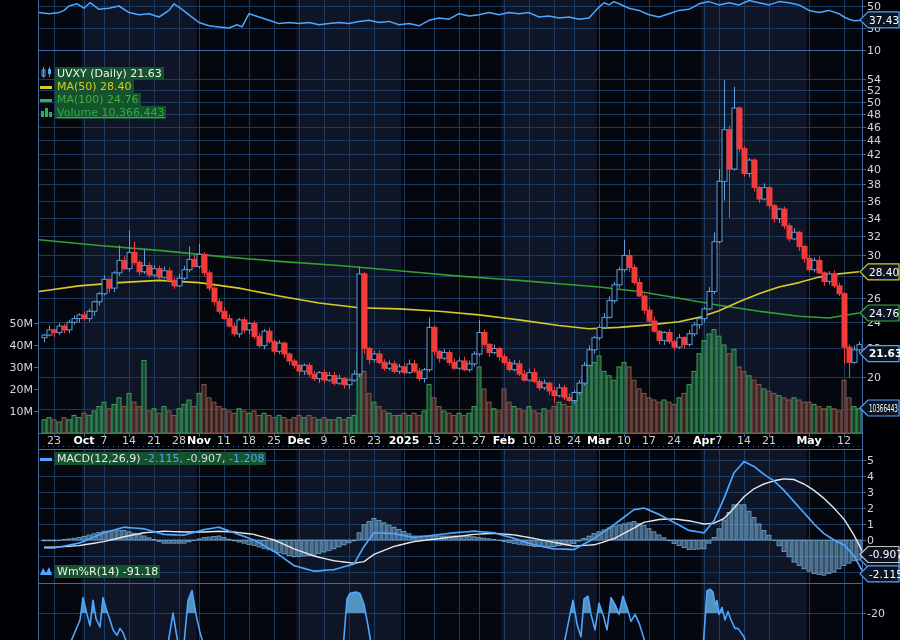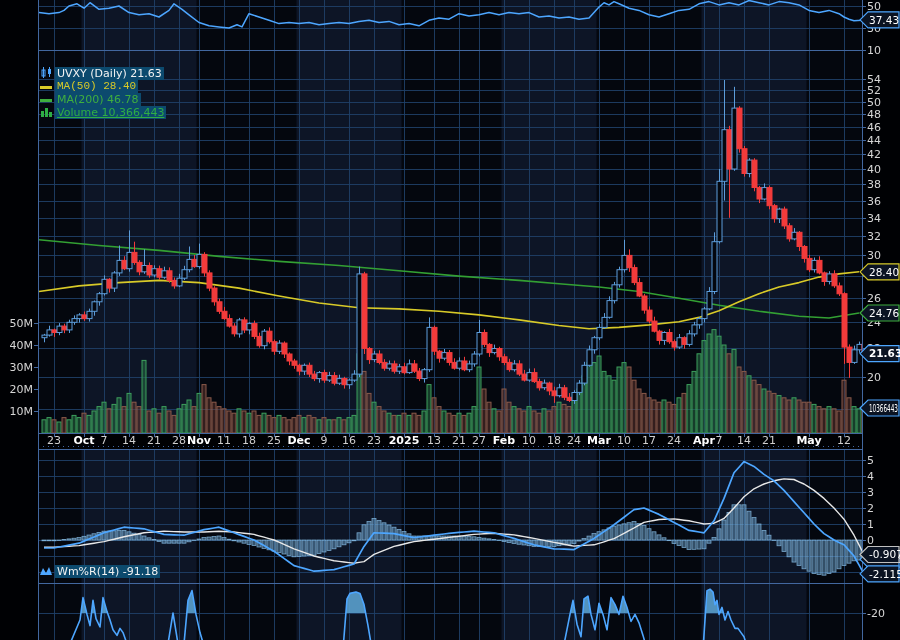--- a/index.html
+++ b/index.html
@@ -1,24 +1,24 @@
 <!DOCTYPE html>
 <html><head>
 <meta charset="utf-8">
 <style>
   html,body{margin:0;padding:0;background:#000;}
   #app{position:relative;width:900px;height:640px;background:#000104;overflow:hidden;
        font-family:"DejaVu Sans","Liberation Sans",sans-serif;}
   #cv{position:absolute;left:0;top:0;}
   .legend{position:absolute;font-size:11px;line-height:13px;z-index:5;}
   .lrow{display:flex;align-items:center;margin-bottom:0px;height:13px;}
-  .lrow .txt{background:#0c4a6e;padding:0 2px;white-space:pre;}
+  .lrow .txt{background:#14532d;padding:0 2px;white-space:pre;}
   .ic{display:inline-block;margin-right:2px;}
   .c-sym{color:#f2f2f2;}
-  .c-ma50{color:#d8ca28;font-family:Liberation Mono, monospace;}
+  .c-ma50{color:#d8ca28;}
   .c-ma200{color:#3fae3f;}
   .c-vol{color:#2fae44;text-decoration:underline;}
   .c-macd{color:#e8e8e8;}
   .c-blue{color:#4da6ff;}
   .c-gray{color:#d8d8d8;}
 </style>
 </head>
 <body>
 
 <div id="app">
@@ -1098,32 +1098,40 @@
     <div class="lrow">
       <span class="ic"><svg width="13" height="5">
             <rect x="0" y="1" width="12" height="3" fill="#d8ca28"></rect>
           </svg></span>
       <span class="txt c-ma50">MA(50) 28.40</span>
     </div>
     <div class="lrow">
       <span class="ic"><svg width="13" height="5">
             <rect x="0" y="1" width="12" height="3" fill="#3fae3f"></rect>
           </svg></span>
-      <span class="txt c-ma200">MA(200) 46.78</span>
+      <span class="txt c-ma200">MA(100) 24.76</span>
     </div>
     <div class="lrow">
       <span class="ic"><svg width="13" height="11">
             <rect x="1" y="5" width="3" height="6" fill="#2fae44"></rect>
             <rect x="5" y="2" width="3" height="9" fill="#2fae44"></rect>
             <rect x="9" y="6" width="3" height="5" fill="#2fae44"></rect>
           </svg></span>
       <span class="txt c-vol">Volume 10,366,443</span>
     </div>
   </div>
 
+  <div class="legend" style="left:40px;top:452px">
+    <div class="lrow">
+      <span class="ic"><svg width="13" height="5">
+            <rect x="0" y="1" width="12" height="3" fill="#4da6ff"></rect>
+          </svg></span>
+      <span class="txt"><span class="c-macd">MACD(12,26,9)</span> <span class="c-blue">-2.115,</span> <span class="c-gray">-0.907,</span> <span class="c-blue">-1.208</span></span>
+    </div>
+  </div>
 
   <div class="legend" style="left:40px;top:565px">
     <div class="lrow">
       <span class="ic"><svg width="13" height="11">
             <path d="M0 10 L3 3 L6 8 L9 2 L12 10 Z" fill="#4da6ff"></path>
           </svg></span>
       <span class="txt c-sym">Wm%R(14) -91.18</span>
     </div>
   </div>
 </div>

